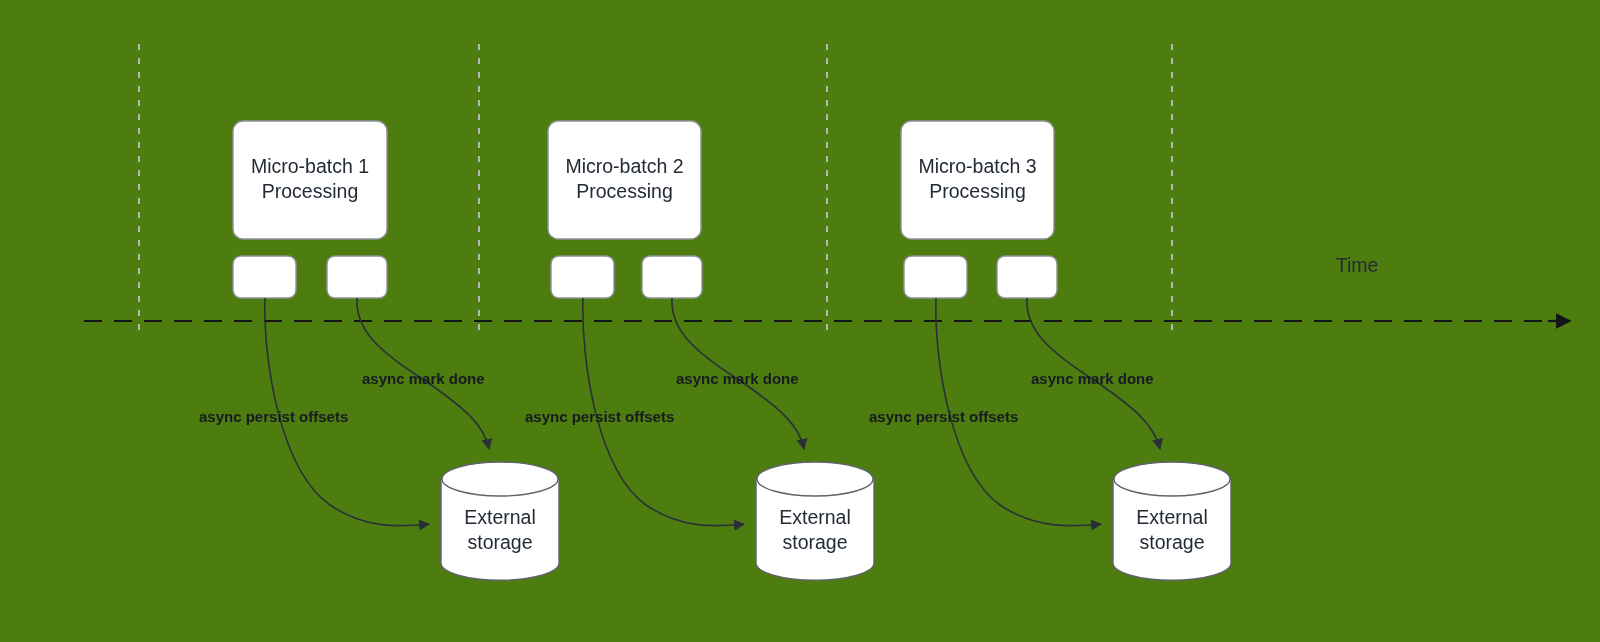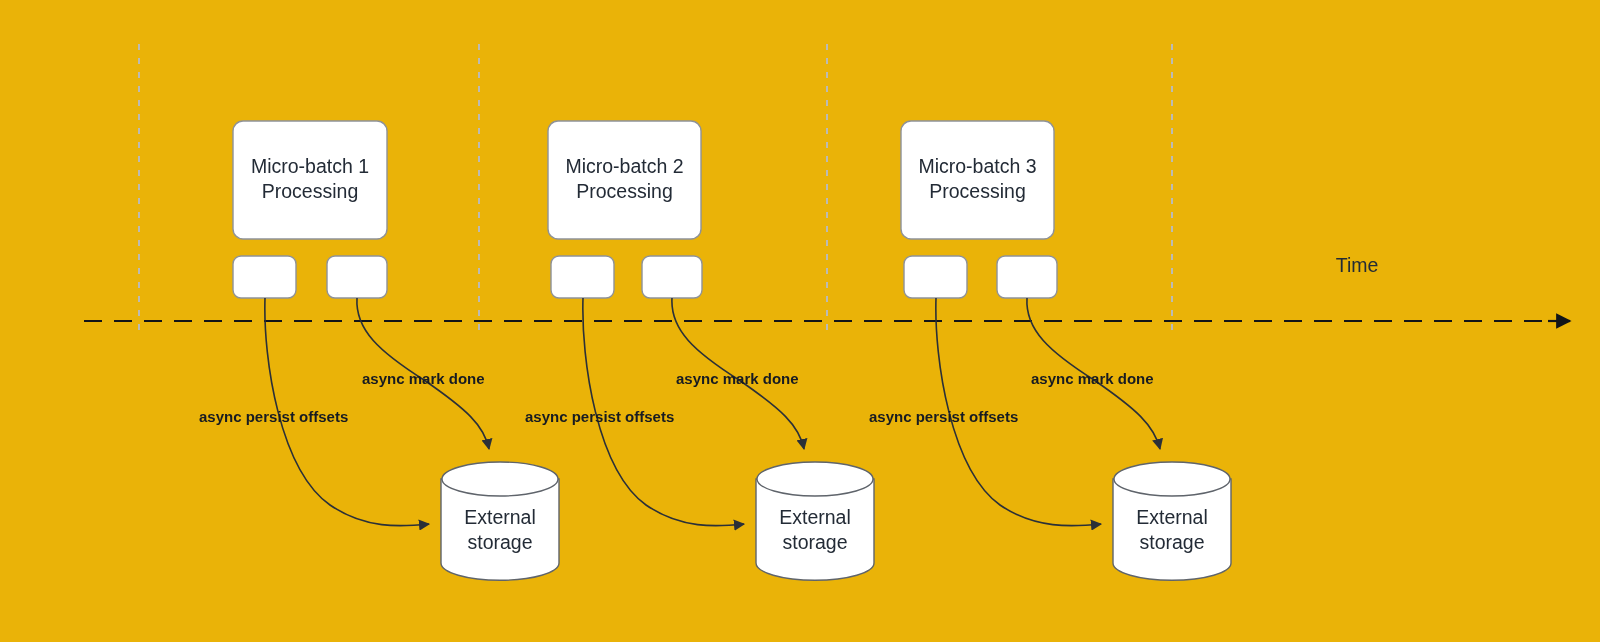--- a/index.html
+++ b/index.html
@@ -10,21 +10,21 @@
   body {
     width: 1600px;
     height: 642px;
     font-family: "Liberation Sans", sans-serif;
     overflow: hidden;
   }
   #diagram-root {
     position: relative;
     width: 1600px;
     height: 642px;
-    background: #eab308;
+    background: #4d7c0f;
   }
   #diagram-svg {
     position: absolute;
     top: 0;
     left: 0;
     width: 1600px;
     height: 642px;
   }
   .node-label {
     font-family: "Liberation Sans", sans-serif;

